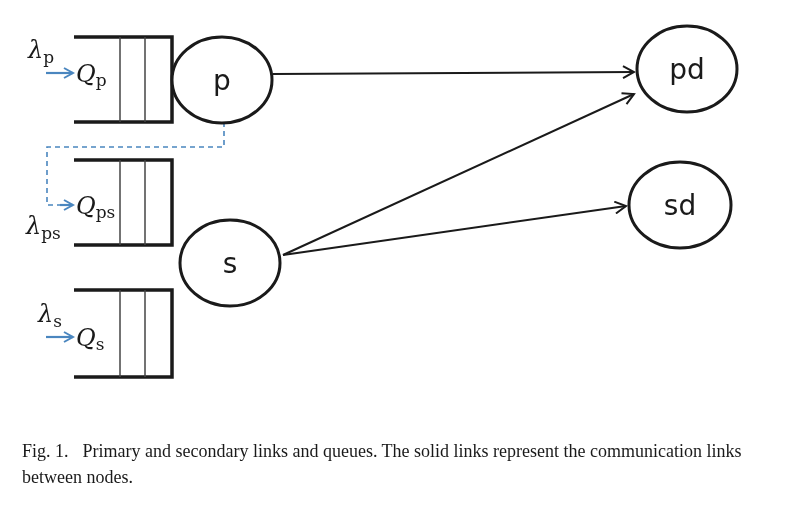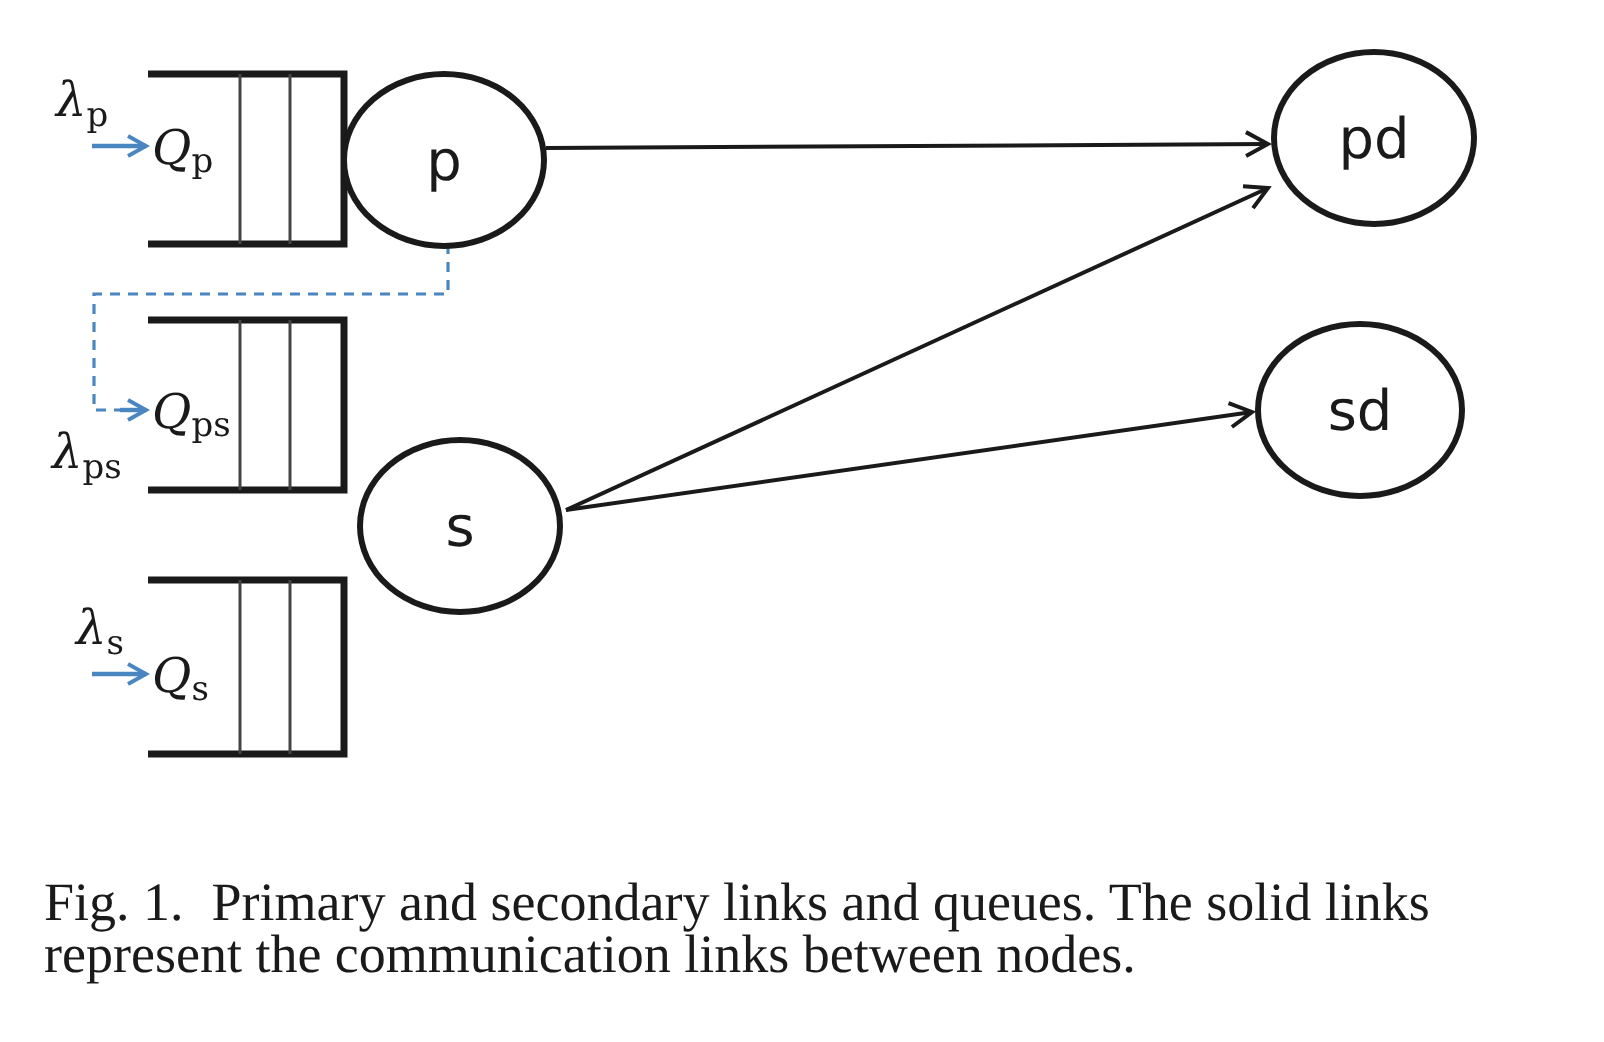--- a/index.html
+++ b/index.html
@@ -3,21 +3,21 @@
 <meta charset="utf-8">
 <style>
   html, body { margin: 0; padding: 0; background: #ffffff; }
   body { width: 802px; height: 521px; position: relative; overflow: hidden; }
   #diagram { position: absolute; left: 0; top: 0; }
   .node-label { font-family: "DejaVu Sans", sans-serif; font-size: 28px; fill: #1a1a1a; }
   .math { font-family: "DejaVu Serif", serif; font-style: italic; font-size: 24px; fill: #1a1a1a; }
   .sub { font-family: "DejaVu Serif", serif; font-style: normal; font-size: 17px; fill: #1a1a1a; }
   .caption {
     position: absolute; left: 22px; top: 438px; width: 760px;
-    font-family: "Liberation Serif", serif; font-size: 27px; line-height: 26px; color: #1a1a1a;
+    font-family: "Liberation Serif", serif; font-size: 18px; line-height: 26px; color: #1a1a1a;
   }
   .caption .fig { margin-right: 14px; }
 </style>
 </head>
 <body>
 
 <svg id="diagram" width="802" height="430" viewBox="0 0 802 430" xmlns="http://www.w3.org/2000/svg">
   <defs>
     <marker id="open-arrow" markerWidth="14" markerHeight="14" refX="12" refY="7" orient="auto" markerUnits="userSpaceOnUse">
       <path d="M1,1 L12,7 L1,13" fill="none" stroke="#1a1a1a" stroke-width="2"></path>

